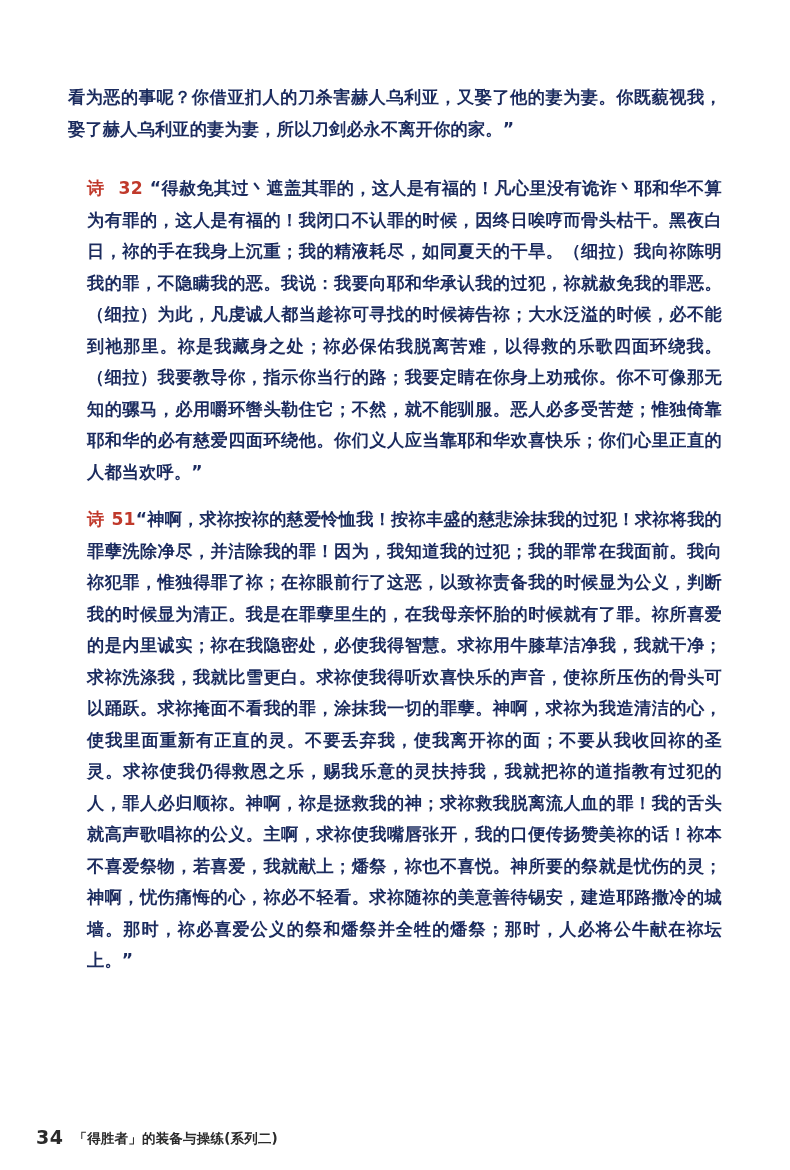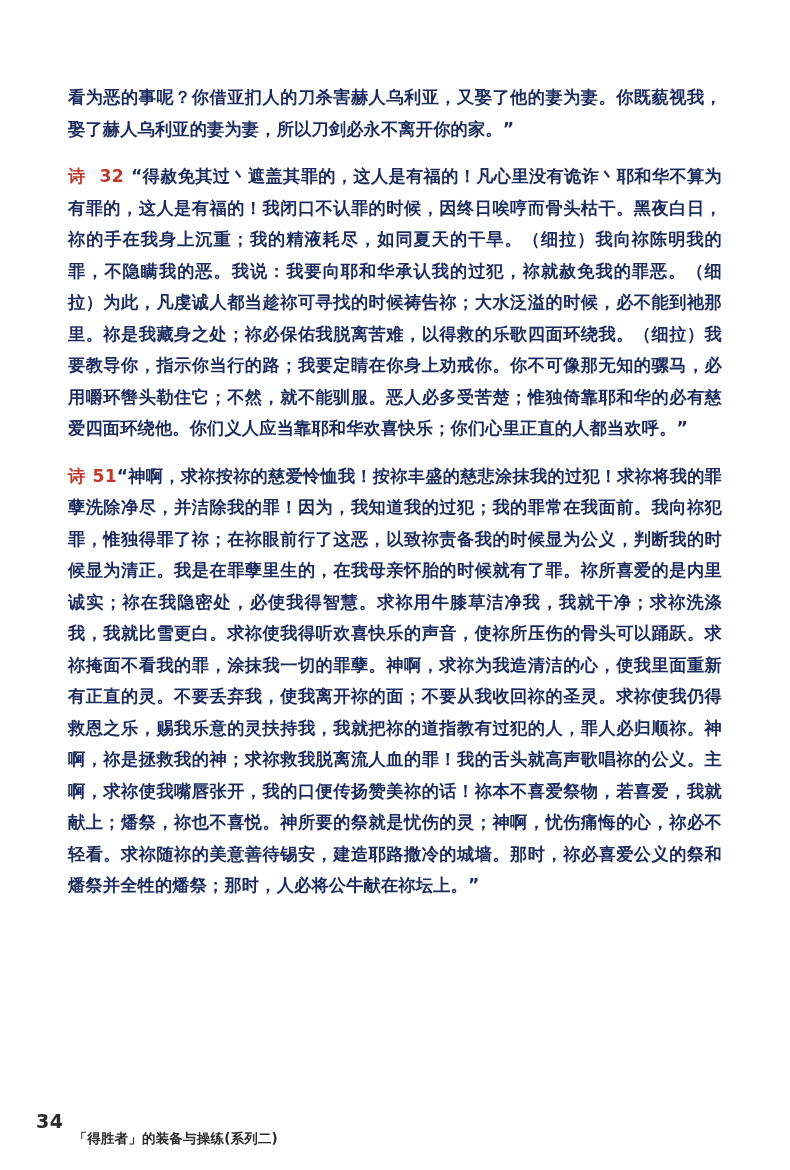--- a/index.html
+++ b/index.html
@@ -28,24 +28,25 @@
     color: #1b2b5e;
     font-size: 17.2px;
     line-height: 31.5px;
     font-weight: bold;
     text-align: justify;
     text-justify: inter-ideograph;
     letter-spacing: 0.2px;
     margin: 0 0 8px 0;
   }
   .para.first {
-    margin-bottom: 16px;
+    margin-bottom: 28px;
   }
   .para.block {
     margin-bottom: 16px;
+    margin-left: 19px;
   }
   .ref {
     color: #c0392b;
     font-weight: bold;
   }
   .ref-num {
     color: #c0392b;
     font-weight: bold;
   }
   .gap-sm {
@@ -54,21 +55,21 @@
   }
   .gap-md {
     display: inline-block;
     width: 14px;
   }
   .footer {
     position: absolute;
     left: 36px;
     bottom: 22px;
     display: flex;
-    align-items: flex-start;
+    align-items: flex-end;
     gap: 10px;
   }
   .page-number {
     color: #2b2b2b;
     font-size: 19px;
     font-weight: bold;
     letter-spacing: 0.5px;
   }
   .footer-title {
     color: #2b2b2b;

